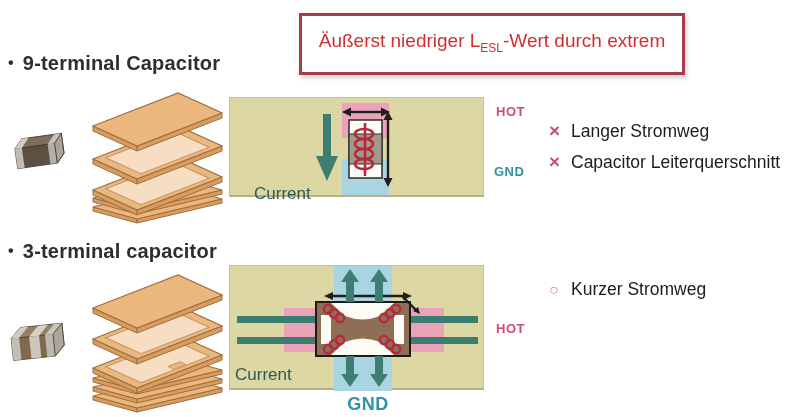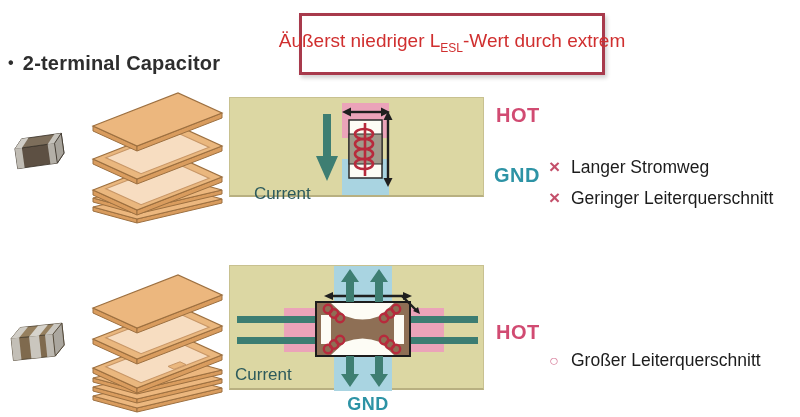--- a/index.html
+++ b/index.html
@@ -1,61 +1,61 @@
 <!DOCTYPE html>
 <html style="--title_red: #d02f2f; --title_border: #a83a4c; --heading_dark: #2e2e2e; --hot_pink: #d14b72; --gnd_teal: #2d93a5; --current_teal: #2c5a5c; --khaki_bg: #dcd7a3; --teal_arrow: #3e7e72; --pink_band: #eba3b9; --blue_band: #a9d4e1; --coil_red: #b72a3c; --cross_pink: #c4506b; --circle_pink: #d9839f; --text_dark: #1c1c1c;"><head>
 <meta charset="utf-8">
 <style>
   html,body{margin:0;padding:0;background:#fff;}
   #canvas{position:relative;width:800px;height:417px;background:#ffffff;overflow:hidden;
           font-family:"Liberation Sans", sans-serif;}
 
   
-  .title-box{position:absolute;left:299px;top:13px;width:306px;height:62px;background:#fff;
+  .title-box{position:absolute;left:299px;top:13px;width:386px;height:62px;background:#fff;
     border:3px solid var(--title_border,#a83a4c);box-sizing:border-box;
     display:flex;flex-direction:column;justify-content:center;align-items:center;
     box-shadow:2px 3px 4px rgba(0,0,0,.18);}
   .title-line{color:var(--title_red,#d02f2f);font-size:19px;line-height:25px;white-space:nowrap;}
   .title-line sub{font-size:12px;}
 
   
   .heading{position:absolute;color:var(--heading_dark,#2e2e2e);font-size:20px;font-weight:600;
     white-space:nowrap;letter-spacing:.2px;}
   .heading .bullet{margin-right:9px;font-size:16px;vertical-align:2px;}
 
   
   .diagram{position:absolute;background:var(--khaki_bg,#dcd7a3);border:1px solid #c8c190;
     border-bottom:2px solid #b8b081;box-sizing:border-box;}
   .diagram svg{position:absolute;left:0;top:0;}
   .current-label{position:absolute;color:var(--current_teal,#2c5a5c);font-size:17px;white-space:nowrap;margin-top:46px;}
 
   
-  .term{position:absolute;font-weight:bold;font-size:20px;letter-spacing:.5px;white-space:nowrap;}
+  .term{position:absolute;font-weight:bold;font-size:13px;letter-spacing:.5px;white-space:nowrap;}
   .term.hot{color:var(--hot_pink,#d14b72);}
   .term.gnd{color:var(--gnd_teal,#2d93a5);}
 
   
-  .con-item{position:absolute;white-space:nowrap;color:var(--text_dark,#1c1c1c);font-size:17.5px;margin-top:36px;}
+  .con-item{position:absolute;white-space:nowrap;color:var(--text_dark,#1c1c1c);font-size:17.5px;}
   .con-item .marker{display:inline-block;width:22px;}
   .con-item .marker.x{color:var(--cross_pink,#c4506b);font-size:19px;font-weight:bold;}
   .con-item .marker.o{color:var(--circle_pink,#d9839f);font-size:16px;font-weight:bold;}
 
   .art{position:absolute;}
 </style>
 </head>
 <body>
 
 <div id="canvas">
 
   <div class="title-box">
     <div class="title-line"><span>Äußerst niedriger L</span><sub>ESL</sub><span>-Wert durch extrem</span></div>
   </div>
 
   <div class="heading" style="left:8px;top:52px;">
-    <span class="bullet">•</span><span>2-terminal Capacitor</span>
+    <span class="bullet">•</span><span>9-terminal Capacitor</span>
   </div>
 
   <svg class="art" style="left:6px;top:130px;" width="60" height="50" viewBox="0 0 60 50">
     <g transform="rotate(-8 30 25)">
       <polygon points="10,16 50,16 50,36 10,36" fill="#5d5043" stroke="#3c352c" stroke-width="0.8"></polygon>
       <polygon points="10,16 18,7 58,7 50,16" fill="#7d6e5b" stroke="#3c352c" stroke-width="0.8"></polygon>
       <polygon points="50,16 58,7 58,27 50,36" fill="#4e4337" stroke="#3c352c" stroke-width="0.8"></polygon>
       <polygon points="10,16 17,16 17,36 10,36" fill="#c0bcb4"></polygon>
       <polygon points="10,16 18,7 25,7 17,16" fill="#d0cdc6"></polygon>
       <polygon points="43,16 50,16 50,36 43,36" fill="#b4b0a8"></polygon>
@@ -126,23 +126,26 @@
     <span class="current-label" style="left:24px;top:40px;">Current</span>
   </div>
 
   <div class="term hot" style="left:496px;top:104px;">HOT</div>
   <div class="term gnd" style="left:494px;top:164px;">GND</div>
 
   <div class="con-item" style="left:549px;top:120px;">
     <span class="marker x">×</span><span>Langer Stromweg</span>
   </div>
   <div class="con-item" style="left:549px;top:151px;">
-    <span class="marker x">×</span><span>Geringer Leiterquerschnitt</span>
-  </div>
-
+    <span class="marker x">×</span><span>Capacitor Leiterquerschnitt</span>
+  </div>
+
+  <div class="heading" style="left:8px;top:240px;">
+    <span class="bullet">•</span><span>3-terminal capacitor</span>
+  </div>
 
   <svg class="art" style="left:4px;top:318px;" width="64" height="54" viewBox="0 0 64 54">
     <g transform="rotate(-6 32 27)">
       <polygon points="8,18 50,18 50,40 8,40" fill="#7f6a4e" stroke="#4a3f2f" stroke-width="0.8"></polygon>
       <polygon points="8,18 18,8 60,8 50,18" fill="#96805f" stroke="#4a3f2f" stroke-width="0.8"></polygon>
       <polygon points="50,18 60,8 60,30 50,40" fill="#6b5840" stroke="#4a3f2f" stroke-width="0.8"></polygon>
       <polygon points="8,18 16,18 16,40 8,40" fill="#c3bfb7"></polygon>
       <polygon points="8,18 18,8 26,8 16,18" fill="#d0cdc6"></polygon>
       <polygon points="26,18 36,18 36,40 26,40" fill="#cac6be"></polygon>
       <polygon points="26,18 36,8 46,8 36,18" fill="#d6d3cc"></polygon>
@@ -202,17 +205,17 @@
         <polygon points="116,90 124,90 124,108 129,108 120,121 111,108 116,108"></polygon>
         <polygon points="145,90 153,90 153,108 158,108 149,121 140,108 145,108"></polygon>
       </g>
     </svg>
     <span class="current-label" style="left:5px;top:53px;">Current</span>
   </div>
 
   <div class="term hot" style="left:496px;top:321px;">HOT</div>
   <div class="term gnd" style="left:329px;top:394px;width:78px;text-align:center;font-size:18px;">GND</div>
 
-  <div class="con-item" style="left:549px;top:314px;">
-    <span class="marker o">○</span><span>Großer Leiterquerschnitt</span>
+  <div class="con-item" style="left:549px;top:279px;">
+    <span class="marker o">○</span><span>Kurzer Stromweg</span>
   </div>
 
 </div>
 
 </body></html>

